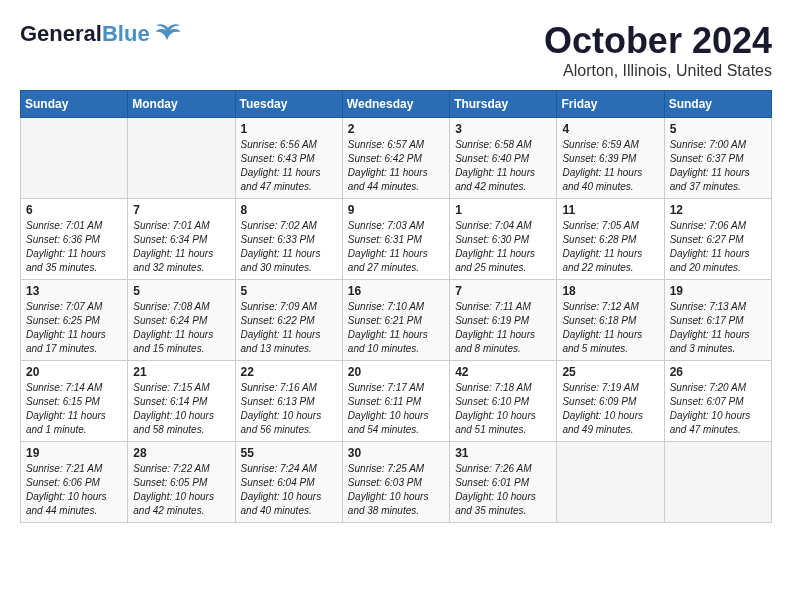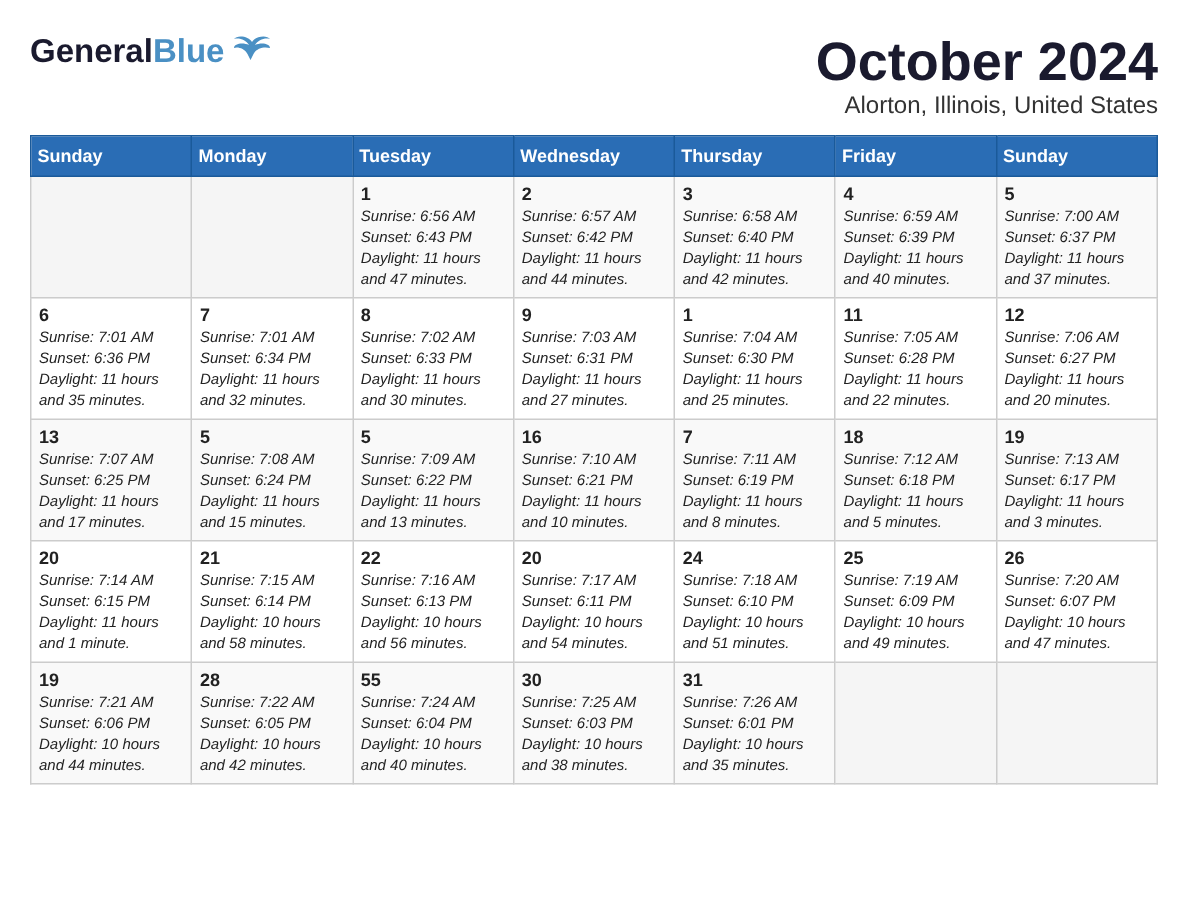--- a/index.html
+++ b/index.html
@@ -202,21 +202,21 @@
         </td>
         <td>
           <span class="day-number">22</span>
           <div class="day-info">Sunrise: 7:16 AM<br>Sunset: 6:13 PM<br>Daylight: 10 hours and 56 minutes.</div>
         </td>
         <td>
           <span class="day-number">20</span>
           <div class="day-info">Sunrise: 7:17 AM<br>Sunset: 6:11 PM<br>Daylight: 10 hours and 54 minutes.</div>
         </td>
         <td>
-          <span class="day-number">24</span>
+          <span class="day-number">42</span>
           <div class="day-info">Sunrise: 7:18 AM<br>Sunset: 6:10 PM<br>Daylight: 10 hours and 51 minutes.</div>
         </td>
         <td>
           <span class="day-number">25</span>
           <div class="day-info">Sunrise: 7:19 AM<br>Sunset: 6:09 PM<br>Daylight: 10 hours and 49 minutes.</div>
         </td>
         <td>
           <span class="day-number">26</span>
           <div class="day-info">Sunrise: 7:20 AM<br>Sunset: 6:07 PM<br>Daylight: 10 hours and 47 minutes.</div>
         </td>

